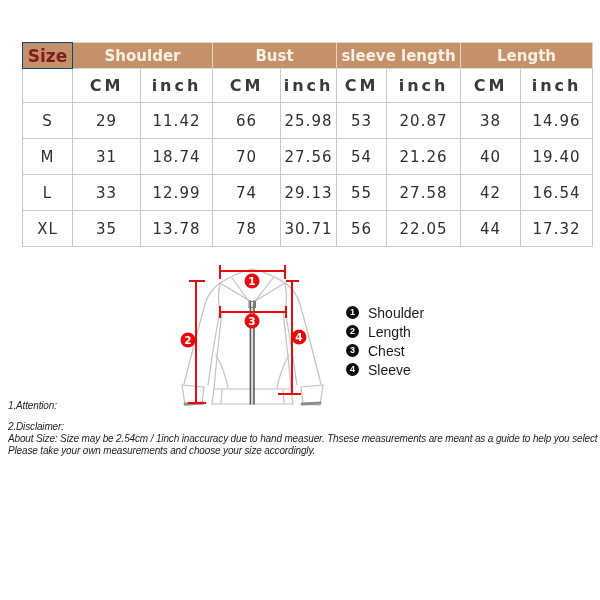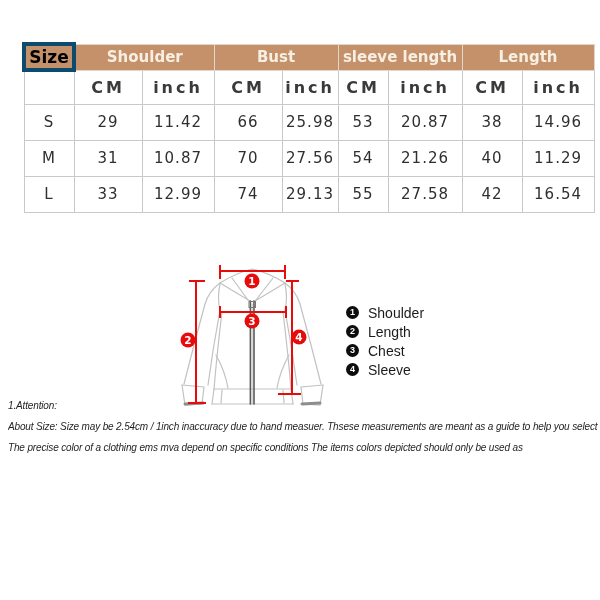--- a/index.html
+++ b/index.html
@@ -6,21 +6,21 @@
   .canvas{position:relative;width:600px;height:600px;background:#ffffff;overflow:hidden;
           font-family:"Liberation Sans",sans-serif;}
 
   
   table.size-table{position:absolute;left:22px;top:42px;width:570px;border-collapse:collapse;
                    table-layout:fixed;border:1px solid #a9a9a9;background:#fff;}
   .size-table td,.size-table th{border:1px solid #c9c9c9;text-align:center;vertical-align:middle;
                                 padding:0;color:#333;font-family:"DejaVu Sans","Liberation Sans",sans-serif;}
   .size-table tr.group-row{height:26px;}
   .size-table th.group{background:#c5916a;color:#f6efe2;font-weight:600;font-size:15px;border:1px solid #e0d6c9;}
-  .size-table th.size-head{background:#c5916a;color:#000000;font-weight:700;font-size:17px;border:4px solid #0c4a6e;}
+  .size-table th.size-head{background:#c5916a;color:#7f1d1d;font-weight:700;font-size:17px;border:1px solid #0c4a6e;}
   .size-table tr.unit-row{height:34px;}
   .size-table tr.unit-row td{font-size:16px;font-weight:600;letter-spacing:3px;color:#3a3a3a;}
   .size-table tr.data-row{height:36px;}
   .size-table tr.data-row td{font-size:15px;letter-spacing:1px;color:#2f2f2f;}
   .size-table td.size-label{font-size:15px;letter-spacing:1px;}
 
   
   .diagram-svg{position:absolute;left:148px;top:258px;}
 
   
@@ -80,38 +80,49 @@
       <td>66</td>
       <td>25.98</td>
       <td>53</td>
       <td>20.87</td>
       <td>38</td>
       <td>14.96</td>
     </tr>
     <tr class="data-row">
       <td class="size-label">M</td>
       <td>31</td>
-      <td>10.87</td>
+      <td>18.74</td>
       <td>70</td>
       <td>27.56</td>
       <td>54</td>
       <td>21.26</td>
       <td>40</td>
-      <td>11.29</td>
+      <td>19.40</td>
     </tr>
     <tr class="data-row">
       <td class="size-label">L</td>
       <td>33</td>
       <td>12.99</td>
       <td>74</td>
       <td>29.13</td>
       <td>55</td>
       <td>27.58</td>
       <td>42</td>
       <td>16.54</td>
+    </tr>
+    <tr class="data-row">
+      <td class="size-label">XL</td>
+      <td>35</td>
+      <td>13.78</td>
+      <td>78</td>
+      <td>30.71</td>
+      <td>56</td>
+      <td>22.05</td>
+      <td>44</td>
+      <td>17.32</td>
     </tr>
   </tbody>
     </table>
 
   <svg class="diagram-svg" width="210" height="152" viewBox="0 0 210 152">
 
     <g stroke="#c2c2c2" stroke-width="1.2" fill="none" stroke-linecap="round">
 
       <path d="M72,25 Q88,15 104,11 Q121,15 137,25"></path>
       <path d="M72,25 L102,43"></path>
@@ -195,20 +206,21 @@
       <span class="legend-bullet">4</span>
       <span class="legend-label">Sleeve</span>
     </div>
   </div>
 
   <div class="notes">
     <div class="note-section">
       <div class="note-line">1.Attention:</div>
     </div>
     <div class="note-section">
+      <div class="note-line">2.Disclaimer:</div>
       <div class="note-line">About Size: Size may be 2.54cm / 1inch inaccuracy due to hand measuer. Thsese measurements are meant as a guide to help you select the correct size.</div>
+      <div class="note-line">Please take your own measurements and choose your size accordingly.</div>
     </div>
     <div class="note-section">
-      <div class="note-line">The precise color of a clothing ems mva depend on specific conditions The items colors depicted should only be used as</div>
     </div>
   </div>
 
 </div>
 
 </body></html>

